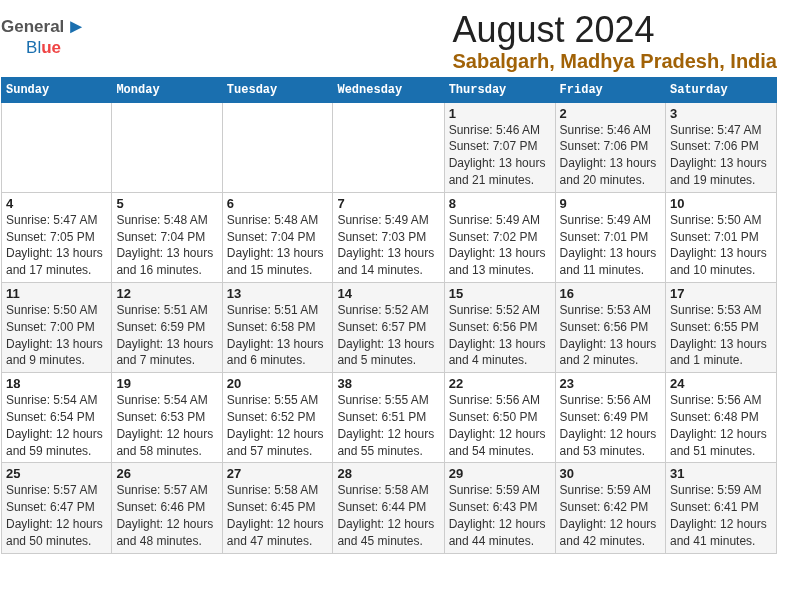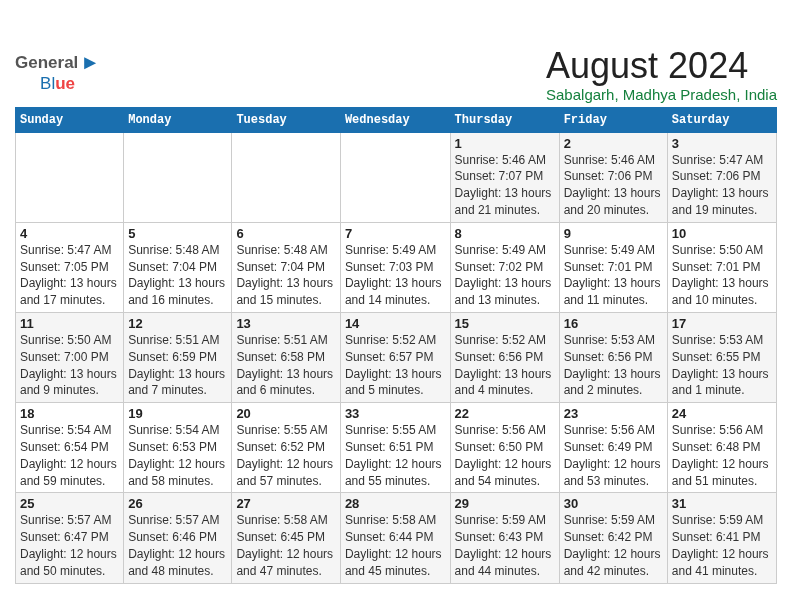--- a/index.html
+++ b/index.html
@@ -5,41 +5,41 @@
     * { margin: 0; padding: 0; box-sizing: border-box; }
     body {
       font-family: Arial, sans-serif;
       background: #fff;
       width: 792px;
       height: 612px;
       overflow: hidden;
     }
     .container {
       width: 792px;
-      padding: 10px 15px 5px 15px;
-      margin-top: 36px;
+      padding: 10px 15px 5px 1px;
     }
     .header-top {
       display: flex;
       align-items: flex-start;
       justify-content: space-between;
       margin-bottom: 4px;
     }
     .title-block {
       text-align: left;
     }
     .month-title {
       font-size: 36px;
       font-weight: normal;
       color: #222;
       line-height: 1.1;
     }
     .subtitle {
-      font-size: 15px;
-      color: #15803d;
+      font-size: 20px;
+      color: #a16207;
+      font-weight: bold;
     }
     .calendar-table {
       width: 100%;
       border-collapse: collapse;
       font-size: 10.5px;
     }
     .calendar-table thead th {
       background: #1a6faf;
       color: #fff;
       padding: 5px 4px;
@@ -285,21 +285,21 @@
 and 58 minutes.</div>
           </td>
           <td>
             <span class="day-number">20</span>
             <div class="day-info">Sunrise: 5:55 AM
 Sunset: 6:52 PM
 Daylight: 12 hours
 and 57 minutes.</div>
           </td>
           <td>
-            <span class="day-number">33</span>
+            <span class="day-number">38</span>
             <div class="day-info">Sunrise: 5:55 AM
 Sunset: 6:51 PM
 Daylight: 12 hours
 and 55 minutes.</div>
           </td>
           <td>
             <span class="day-number">22</span>
             <div class="day-info">Sunrise: 5:56 AM
 Sunset: 6:50 PM
 Daylight: 12 hours

